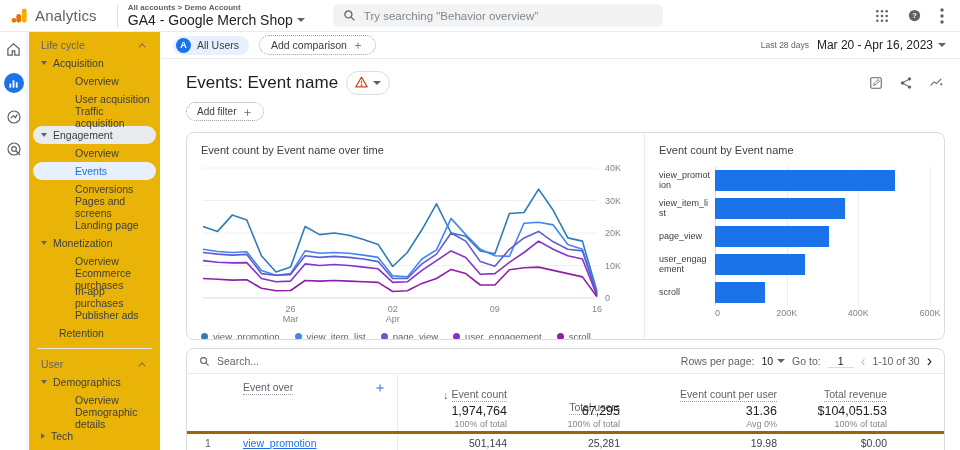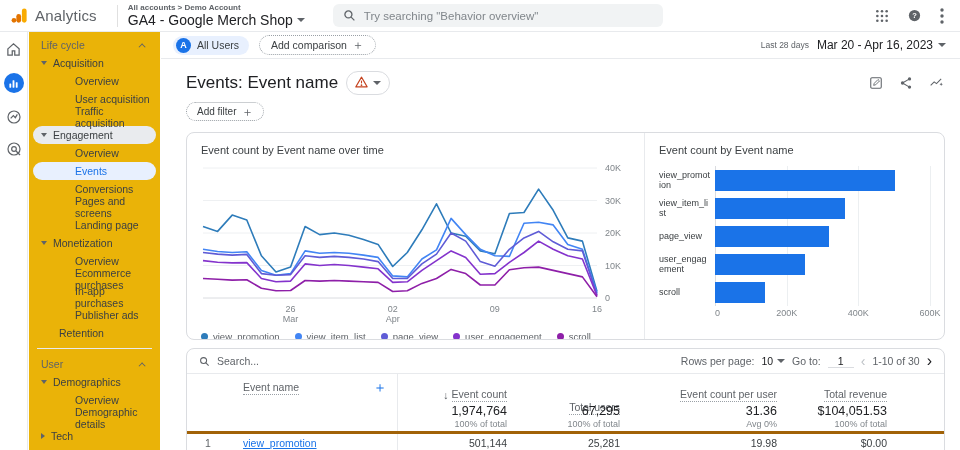--- a/index.html
+++ b/index.html
@@ -440,21 +440,21 @@
         <span class="goto-val">1</span>
         <span class="chev dis">‹</span>
         <span>1-10 of 30</span>
         <span class="chev en">›</span>
       </div>
     </div>
 
     <div class="trow thead">
       <div class="c-num"></div>
       <div class="c-name">
-        <span class="hlbl">Event name</span>
+        <span class="hlbl">Event over</span>
         <span class="plus-blue">＋</span>
       </div>
       <div class="c-metrics">
         <div style="flex-direction:row;justify-content:flex-end;align-items:center;">
             <span class="sort-arrow">↓</span>
             <span class="hlbl">Event count</span>
           </div>
         <div style="flex-direction:row;justify-content:flex-end;align-items:center;margin-top:27px;">
             <span class="hlbl">Total users</span>
           </div>

